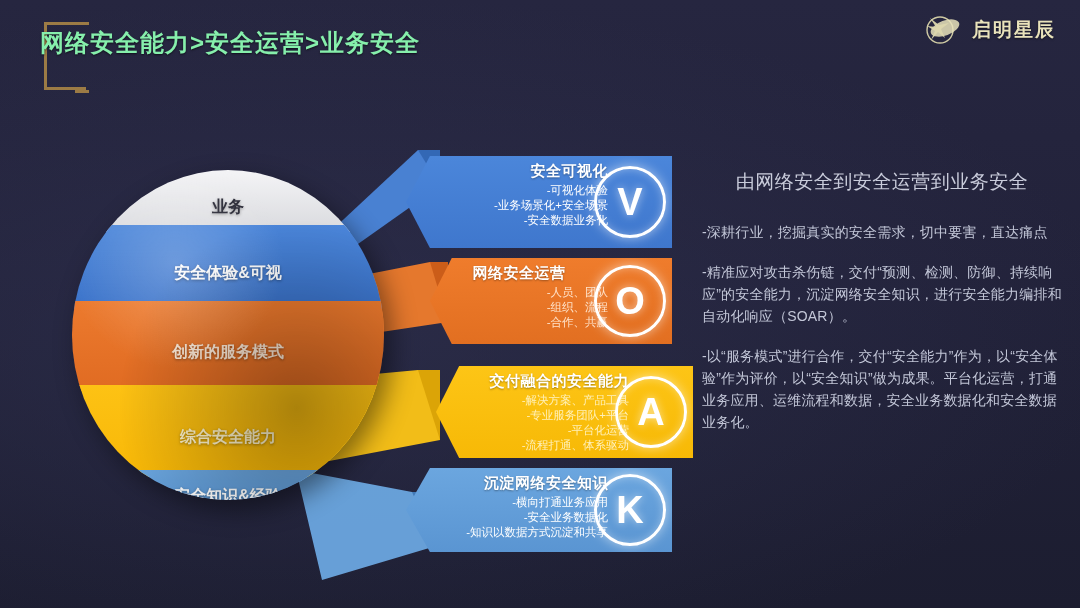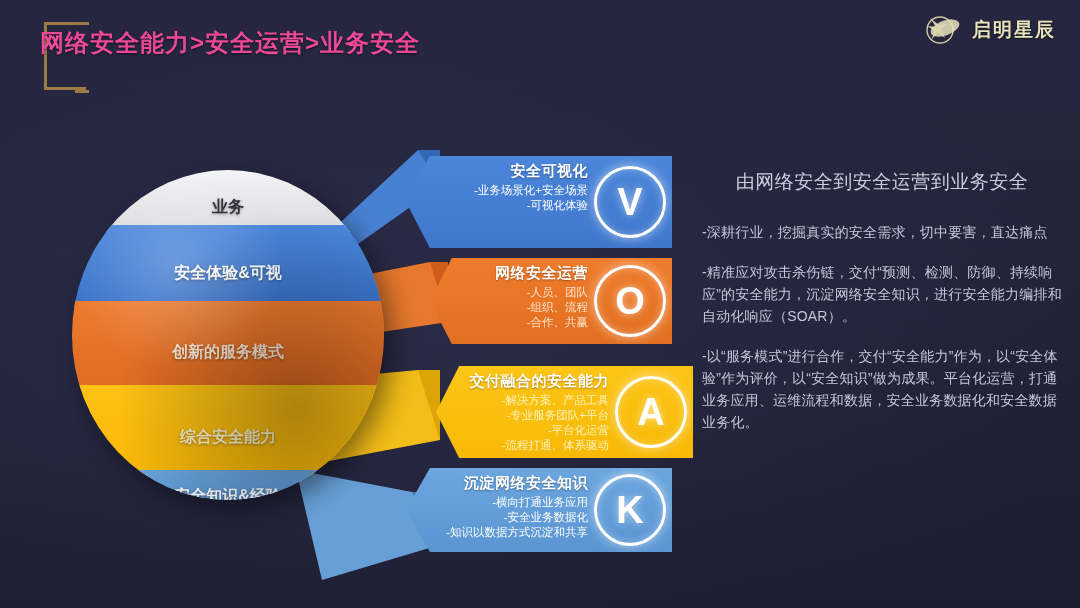--- a/index.html
+++ b/index.html
@@ -43,21 +43,21 @@
     background:#9c7b45;
     box-shadow: 0 68px 0 0 #9c7b45;
   }
   .page-title{
     position:absolute;
     left:40px; top:27px;
     z-index:4;
     font-size:24px;
     font-weight:bold;
     letter-spacing:1px;
-    color:#ec4899;
+    color:#86efac;
     text-shadow:0 1px 2px rgba(0,0,0,.6);
     white-space:nowrap;
   }
 
   .brand{
     position:absolute;
     right:24px; top:10px;
     display:flex; align-items:center; gap:8px;
     z-index:4;
   }
@@ -122,21 +122,21 @@
     position:absolute;
     z-index:1;
   }
   .ray svg{ display:block; }
 
   
   .panel{
     position:absolute;
     z-index:3;
     box-sizing:border-box;
-    padding:6px 84px 8px 0;
+    padding:6px 64px 8px 0;
     text-align:right;
     clip-path: polygon(0% 50%, 9% 0%, 100% 0%, 100% 100%, 9% 100%);
     box-shadow: 4px 5px 14px rgba(0,0,0,.4);
   }
   .panel .p-title{
     font-size:15px;
     font-weight:bold;
     letter-spacing:.5px;
     margin-bottom:2px;
     text-shadow:0 1px 2px rgba(0,0,0,.35);
@@ -160,21 +160,21 @@
     color:#ffffff;
     box-shadow:0 0 12px rgba(255,255,255,.55), inset 0 0 8px rgba(255,255,255,.35);
     text-shadow:0 0 8px rgba(255,255,255,.6);
   }
 
   
   #panel-v { left:406px; top:156px; width:266px; height:92px; background:linear-gradient(180deg,#4b86da,#3f77cd); }
   #panel-v .p-title, #panel-v .p-line{ color:#ffffff; }
 
   #panel-o { left:430px; top:258px; width:242px; height:86px; background:linear-gradient(180deg,#ef7c2c,#e26f21); }
-  #panel-o .p-title{ color:#ffffff; }
+  #panel-o .p-title{ color:#ffffff;text-align:center; }
   #panel-o .p-line{ color:#ffe2c9; }
 
   #panel-a { left:436px; top:366px; width:257px; height:92px; background:linear-gradient(180deg,#fdc516,#f7b906); }
   #panel-a .p-title{ color:#ffffff; }
   #panel-a .p-line{ color:#fff0b8; }
 
   #panel-k { left:406px; top:468px; width:266px; height:84px; background:linear-gradient(180deg,#6ba6df,#5a95d2); }
   #panel-k .p-title, #panel-k .p-line{ color:#ffffff; }
 
   
@@ -262,22 +262,23 @@
         <span>综合安全能力</span>
       </div>
     <div class="band b-know">
         <span>安全知识&amp;经验</span>
       </div>
     <div class="globe-shade"></div>
   </div>
 
   <div class="panel" id="panel-v">
     <div class="p-title">安全可视化</div>
+    <div class="p-line">-可视化体验</div>
     <div class="p-line">-业务场景化+安全场景</div>
-    <div class="p-line">-可视化体验</div>
+    <div class="p-line">-安全数据业务化</div>
     <div class="circle">V</div>
   </div>
 
   <div class="panel" id="panel-o">
     <div class="p-title">网络安全运营</div>
     <div class="p-line">-人员、团队</div>
     <div class="p-line">-组织、流程</div>
     <div class="p-line">-合作、共赢</div>
     <div class="circle">O</div>
   </div>

